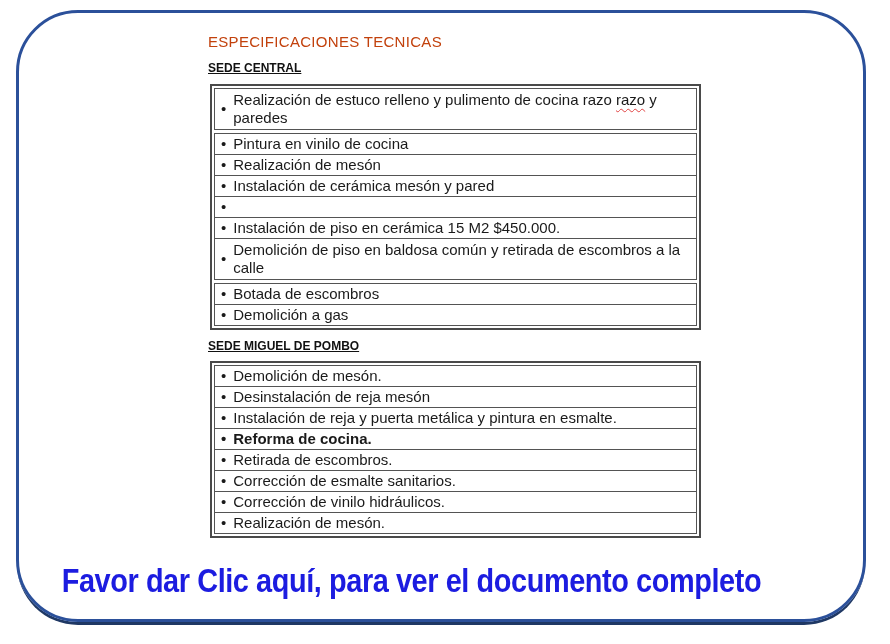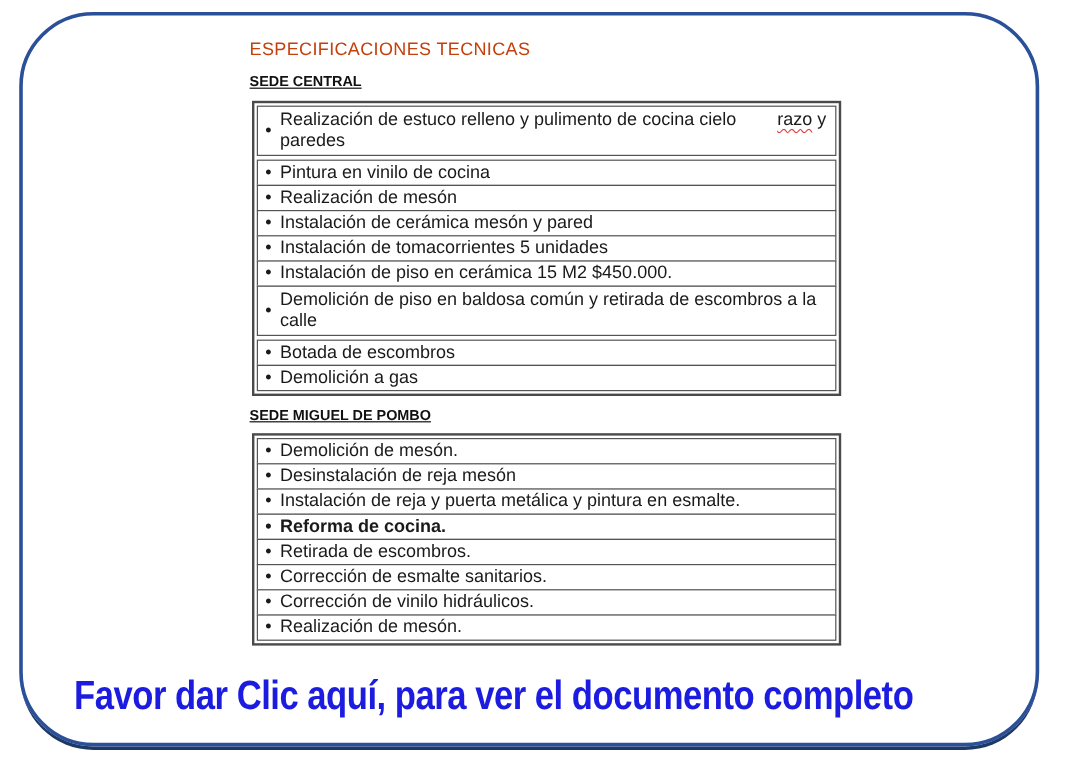--- a/index.html
+++ b/index.html
@@ -43,21 +43,20 @@
   .row.gap-after { margin-bottom:4px; }
   .row.bold { font-weight:bold; }
   .bullet { margin-right:7px; flex:0 0 auto; }
   .txt { flex:1 1 auto; }
   .misspell {
     text-decoration:underline;
     text-decoration-style:wavy;
     text-decoration-color:#e04343;
     text-decoration-thickness:1px;
     text-underline-offset:3px;
-    margin-left:30px;
   }
   .cta {
     position:absolute; left:0; top:561px; width:720px; text-align:center;
     cursor:pointer;
   }
   .cta-text {
     display:inline-block; white-space:nowrap;
     font-size:34px; font-weight:bold; color:#1c1ce0;
     letter-spacing:-0.5px;
     transform:scaleX(0.85); transform-origin:center;
@@ -68,37 +67,36 @@
 
 <div class="frame"></div>
 
 <div class="doc-title">ESPECIFICACIONES TECNICAS</div>
 
 <div class="section-heading" id="heading-central">SEDE CENTRAL</div>
 
 <div class="tbl" id="table-central">
   <div class="row tall gap-after">
     <span class="bullet">•</span>
-    <span class="txt"><span>Realización de estuco relleno y pulimento de cocina cielo </span><span class="misspell">razo</span><span> y paredes</span></span>
+    <span class="txt"><span>Realización de estuco relleno y pulimento de cocina razo </span><span class="misspell">razo</span><span> y paredes</span></span>
   </div>
   <div class="row">
     <span class="bullet">•</span>
     <span class="txt">Pintura en vinilo de cocina</span>
   </div>
   <div class="row">
     <span class="bullet">•</span>
     <span class="txt">Realización de mesón</span>
   </div>
   <div class="row">
     <span class="bullet">•</span>
     <span class="txt">Instalación de cerámica mesón y pared</span>
   </div>
   <div class="row">
     <span class="bullet">•</span>
-    <span class="txt">Instalación de tomacorrientes 5 unidades</span>
   </div>
   <div class="row">
     <span class="bullet">•</span>
     <span class="txt">Instalación de piso en cerámica 15 M2 $450.000.</span>
   </div>
   <div class="row tall gap-after">
     <span class="bullet">•</span>
     <span class="txt">Demolición de piso en baldosa común y retirada de escombros a la calle</span>
   </div>
   <div class="row">

